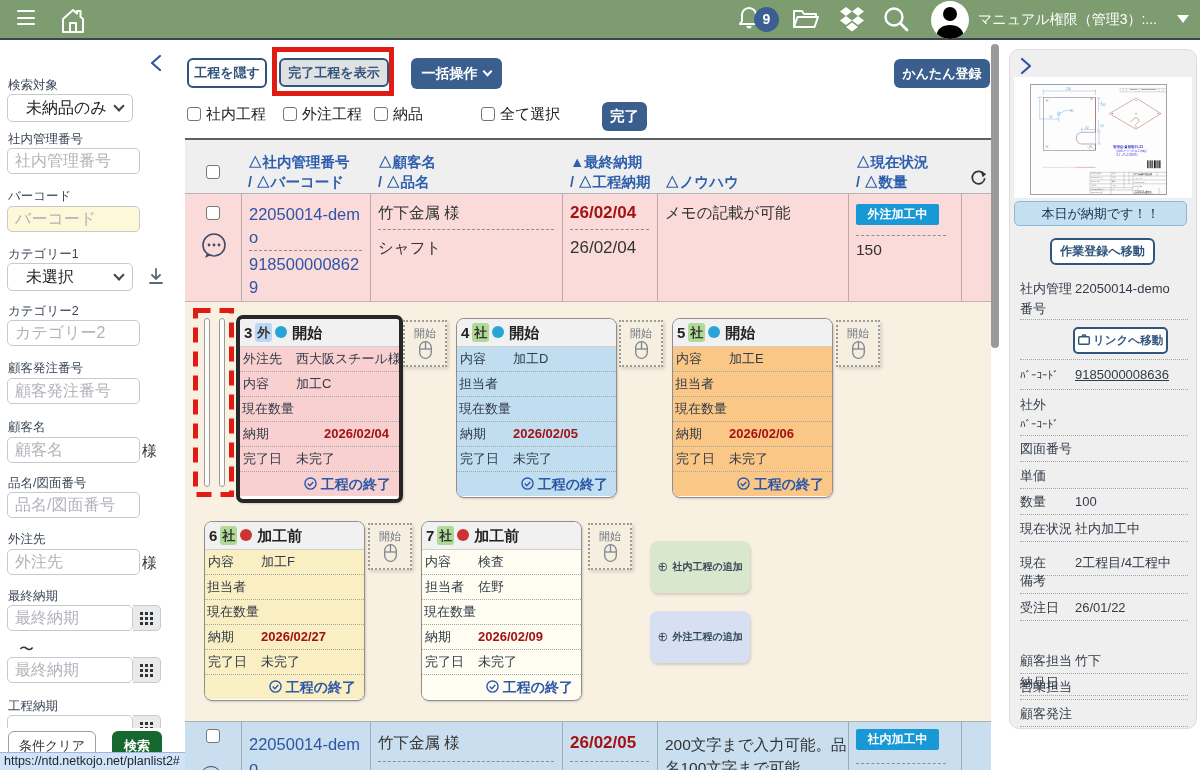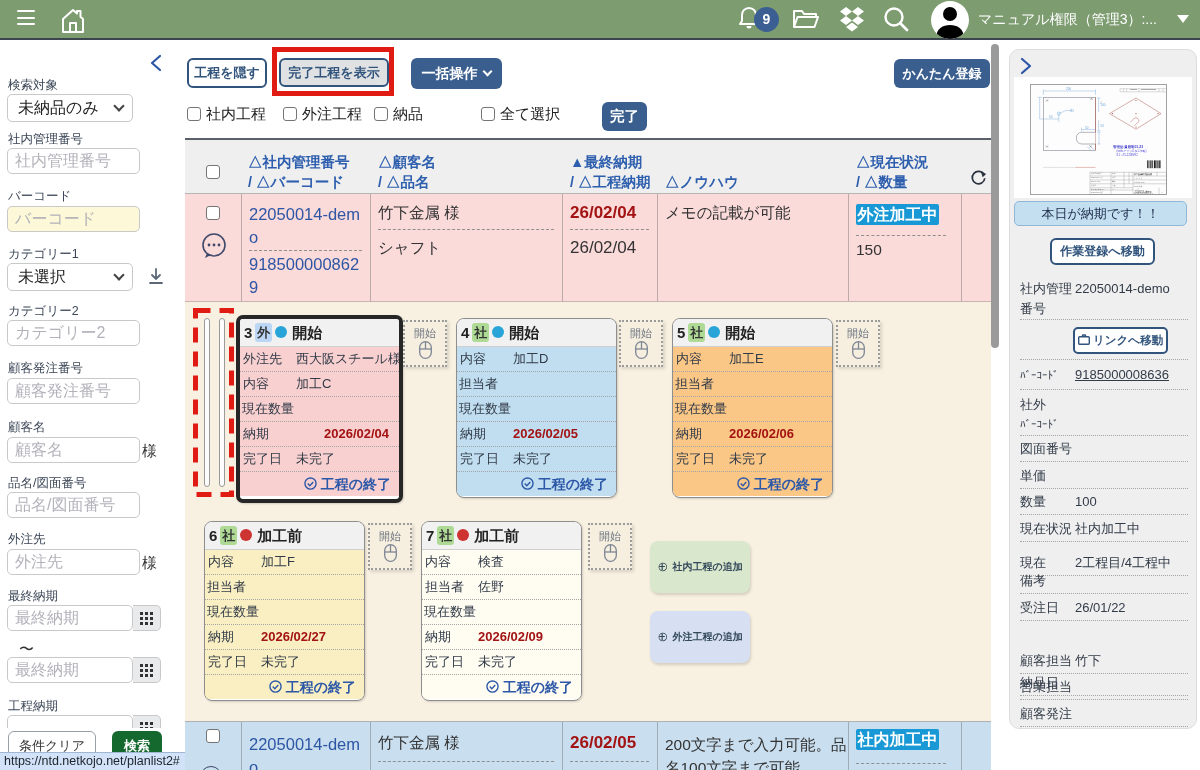--- a/index.html
+++ b/index.html
@@ -9,21 +9,21 @@
 
 .topbar{position:absolute;left:0;top:0;width:1200px;height:40px;background:#7d9c70;border-bottom:2px solid #3c4450;}
 .ham{position:absolute;left:17px;top:10px;width:18px;height:15px;}
 .ham div{height:2px;background:#fff;margin-bottom:4.5px;border-radius:1px;}
 .ticon{position:absolute;top:4px;}
 .navtxt{position:absolute;top:11px;color:#fff;font-size:15px;white-space:nowrap;}
 
 .sidebar{position:absolute;left:0;top:40px;width:178px;height:730px;background:#fff;}
 .slbl{position:absolute;left:8px;font-size:12.5px;color:#3b4656;}
 .sinp{position:absolute;left:7px;width:133px;height:26px;border:1px solid #c9c9c9;border-radius:5px;background:#fff;font-size:16px;color:#b2b2ba;padding-left:7px;line-height:24px;}
-.ssel{position:absolute;left:7px;width:126px;height:28px;border:1px solid #c9c9c9;border-radius:5px;background:#fff;font-size:16px;color:#222;padding-left:10px;line-height:26px;}
+.ssel{position:absolute;left:7px;width:126px;height:28px;border:1px solid #c9c9c9;border-radius:5px;background:#fff;font-size:16px;color:#222;padding-left:18px;line-height:26px;}
 .selcar{position:absolute;width:8px;height:8px;border-right:2px solid #444;border-bottom:2px solid #444;transform:rotate(45deg);}
 .sama{position:absolute;font-size:15px;color:#333;}
 .calbtn{position:absolute;width:28px;height:26px;background:#e9eaec;border:1px solid #c9c9c9;border-left:none;border-radius:0 5px 5px 0;}
 .calgrid{position:absolute;left:7px;top:6px;width:13px;height:13px;background:
  conic-gradient(#333 0 0) 0 0/3px 3px no-repeat, conic-gradient(#333 0 0) 5px 0/3px 3px no-repeat, conic-gradient(#333 0 0) 10px 0/3px 3px no-repeat,
  conic-gradient(#333 0 0) 0 5px/3px 3px no-repeat, conic-gradient(#333 0 0) 5px 5px/3px 3px no-repeat, conic-gradient(#333 0 0) 10px 5px/3px 3px no-repeat,
  conic-gradient(#333 0 0) 0 10px/3px 3px no-repeat, conic-gradient(#333 0 0) 5px 10px/3px 3px no-repeat, conic-gradient(#333 0 0) 10px 10px/3px 3px no-repeat;}
 .urlbar{position:absolute;left:0;top:712px;width:193px;height:18px;background:#d2e2f8;border:1px solid #9fb6d4;border-left:none;border-bottom:none;font-size:12.5px;color:#20262e;line-height:16px;padding-left:4px;border-radius:0 3px 0 0;}
 
 .btn{position:absolute;border-radius:6px;font-weight:bold;text-align:center;}
@@ -51,21 +51,21 @@
 .cfoot{height:24px;font-size:14px;font-weight:bold;color:#2d58a8;text-align:right;padding-right:8px;line-height:24px;}
 .minibox{position:absolute;width:44px;height:47px;background:#f6efdf;border:2px dotted #9b9b9b;box-shadow:2px 2px 3px rgba(0,0,0,.12);text-align:center;}
 .minibox .mtxt{font-size:11px;color:#6e7683;margin-top:4px;}
 .addbtn{position:absolute;left:650px;width:100px;height:52px;border-radius:8px;box-shadow:1px 2px 3px rgba(0,0,0,.15);font-size:10px;font-weight:bold;color:#33475a;text-align:center;display:flex;align-items:center;justify-content:center;}
 
 .rpanel{position:absolute;left:1009px;top:49px;width:188px;height:680px;background:#efefef;border:1px solid #ddd;border-radius:10px;padding-left:10px;}
 .rrow{position:absolute;left:10px;width:168px;border-bottom:1px dotted #a5a5a5;font-size:13px;color:#323b48;}
 .rlab{display:inline-block;width:55px;vertical-align:top;}
 .scrollbar{position:absolute;left:991px;top:44px;width:8px;height:304px;background:#9a9a9a;border-radius:4px;}
 .redbox{position:absolute;border:5px solid #e01b14;}
-.badge-status{position:absolute;background:#1898d5;color:#fff;font-weight:bold;font-size:16px;text-align:center;border-radius:2px;}
+.badge-status{position:absolute;background:#1898d5;color:#fff;font-weight:bold;font-size:12px;text-align:center;border-radius:2px;}
 </style>
 </head>
 <body>
 
 <div class="topbar">
  <div class="ham">
       <div></div>
       <div></div>
       <div></div>
     </div>

